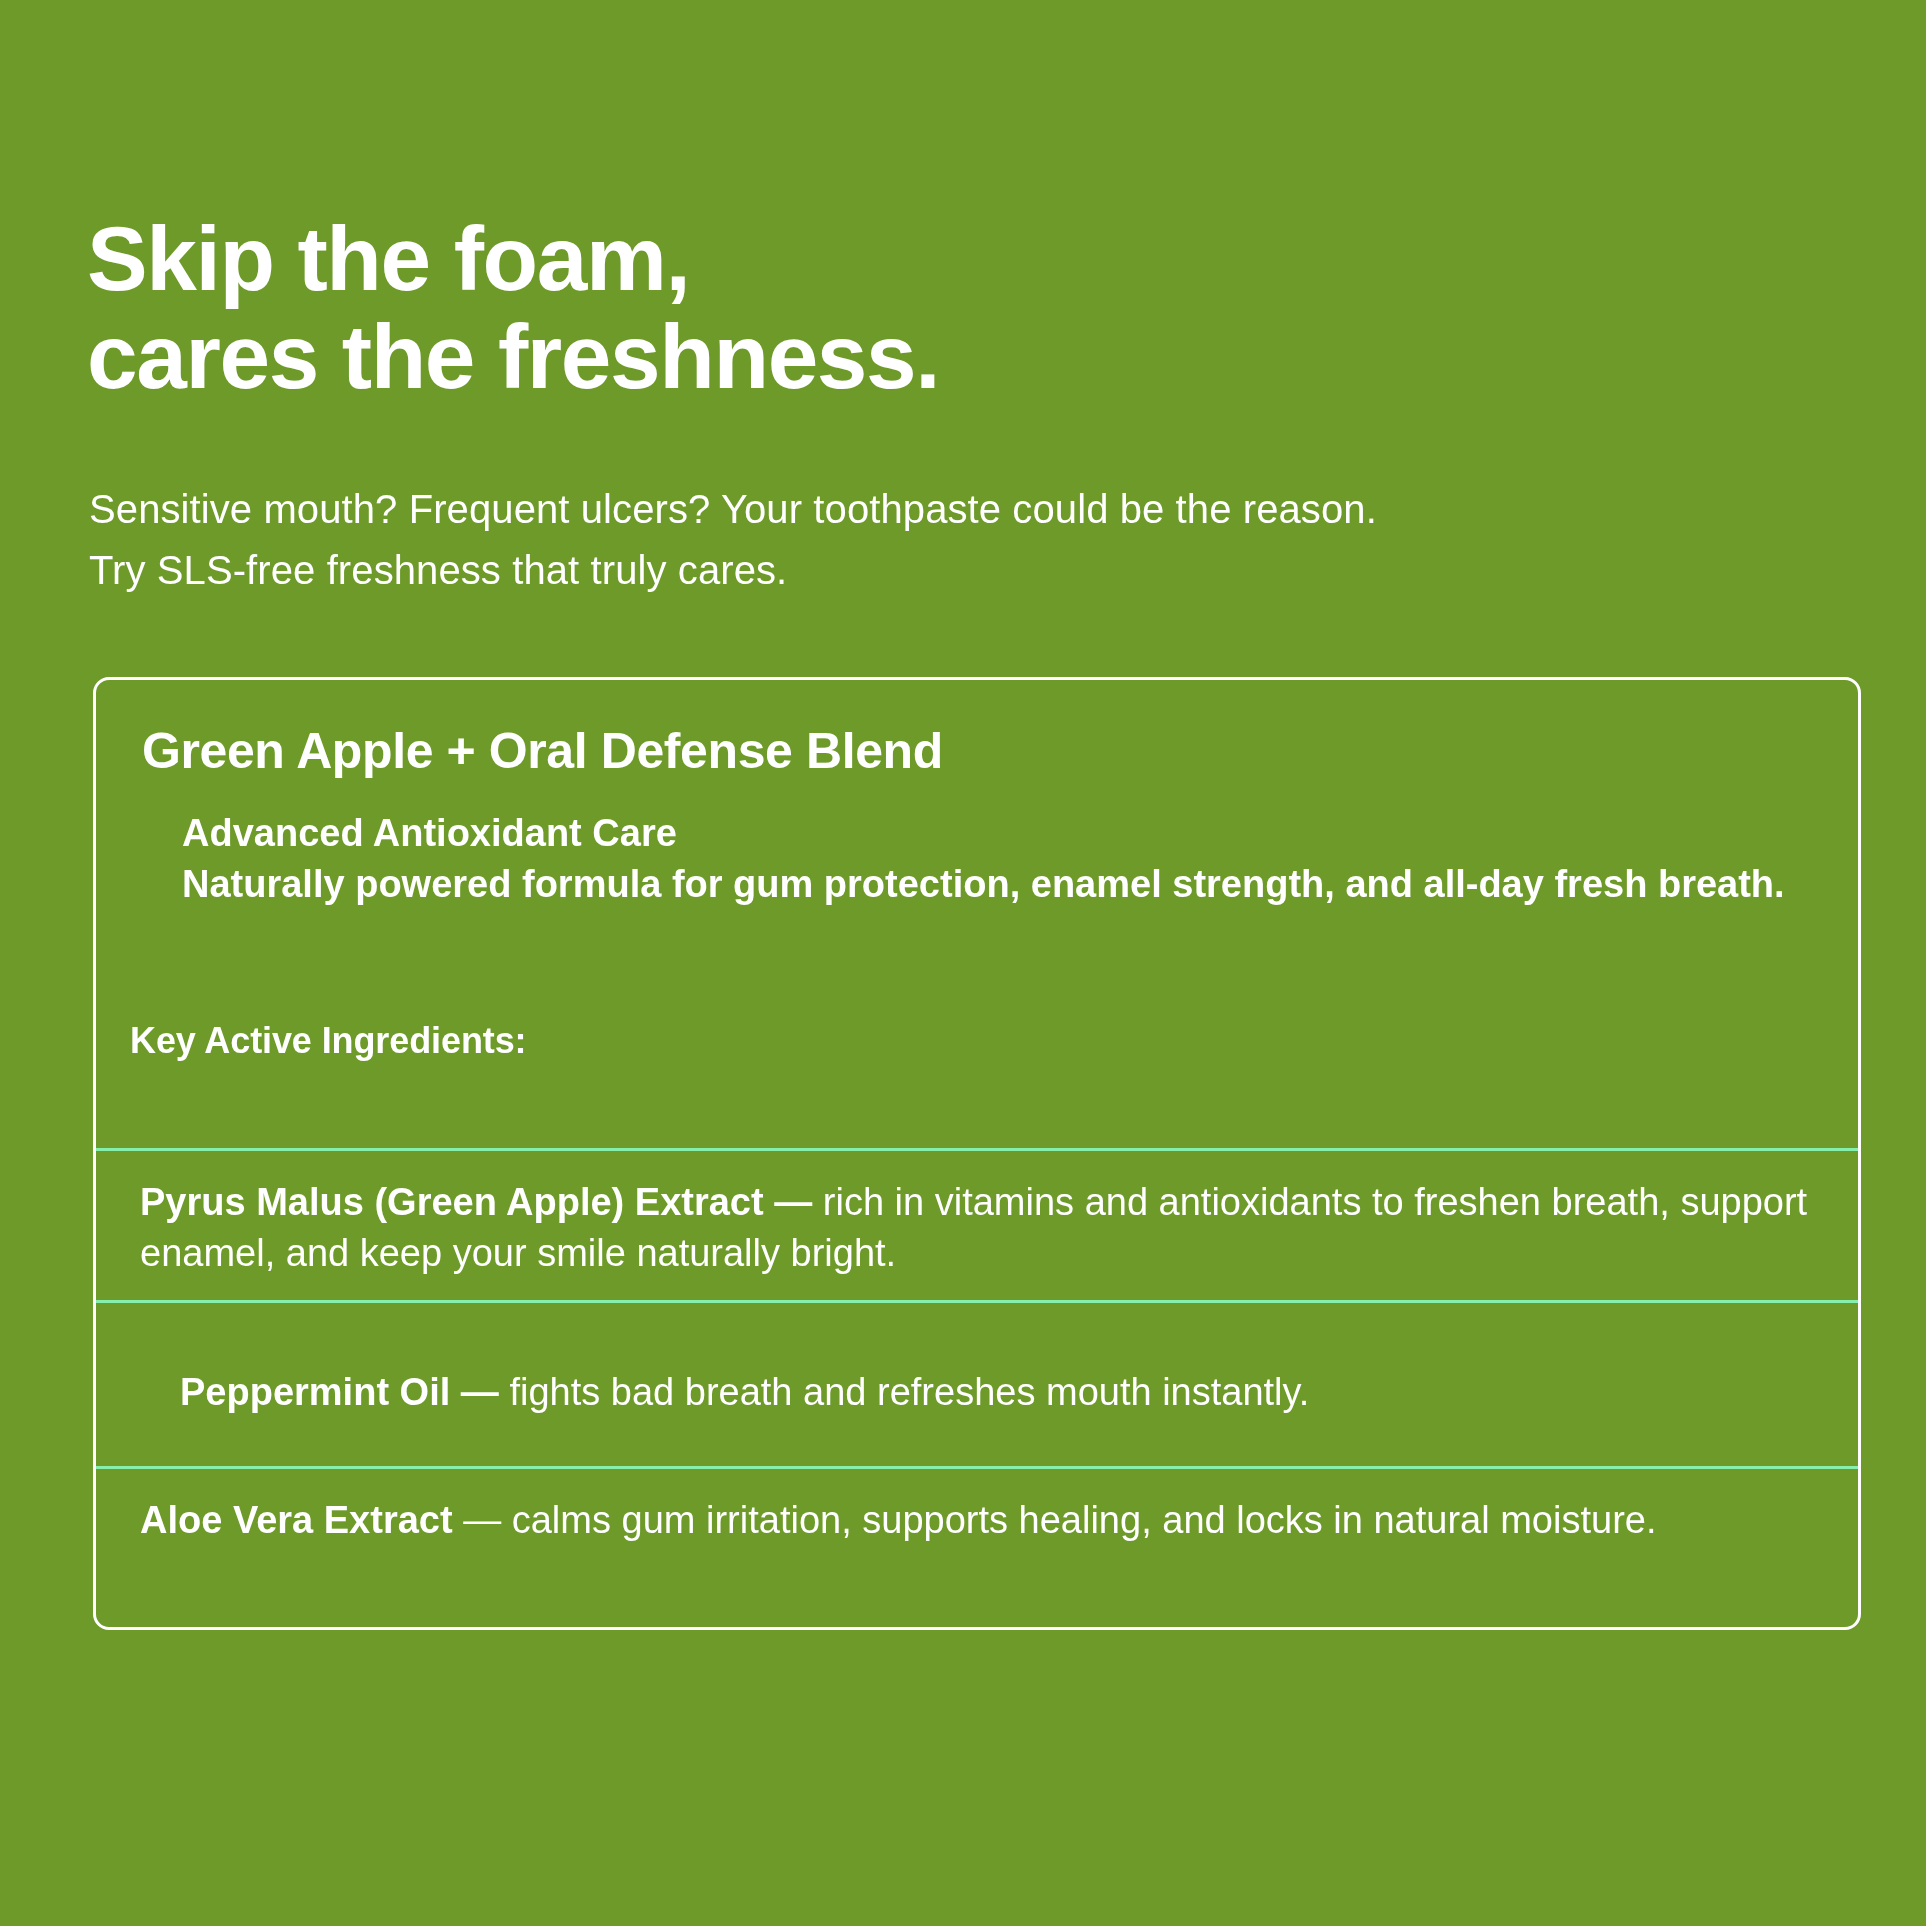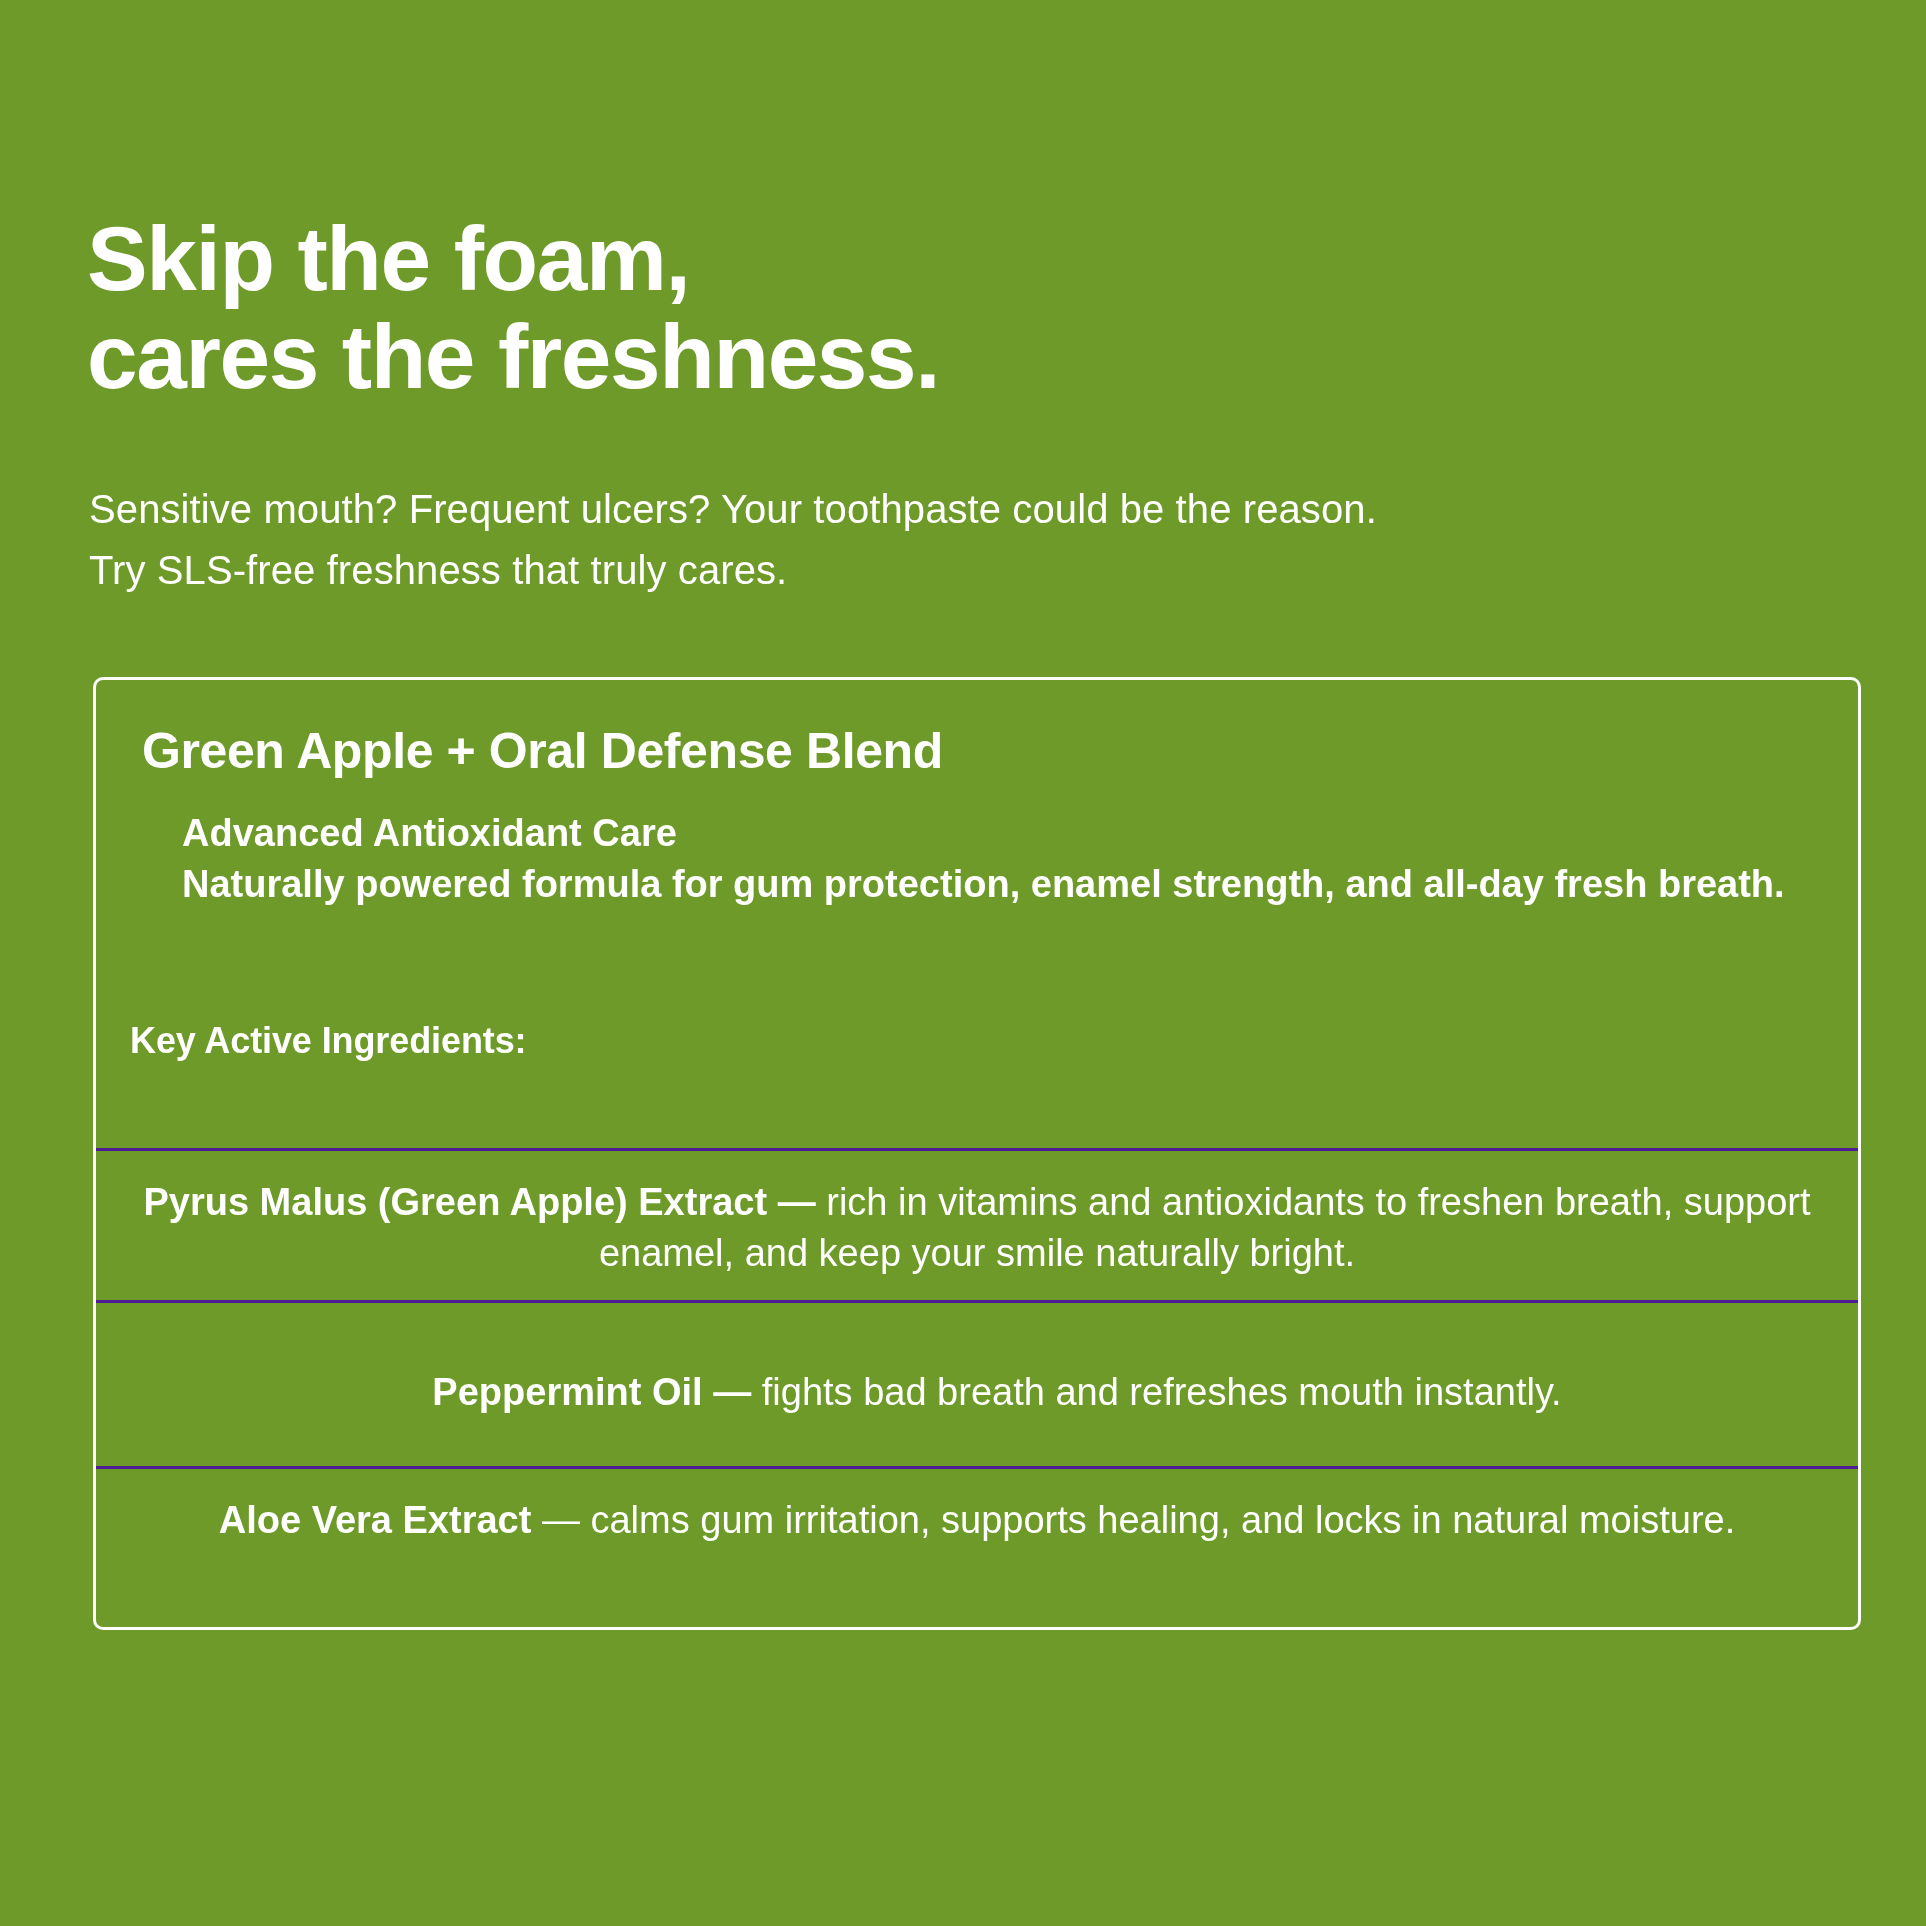--- a/index.html
+++ b/index.html
@@ -58,21 +58,21 @@
   }
 
   
   .card {
     position: absolute;
     left: 93px;
     top: 677px;
     width: 1768px;
     height: 953px;
     border: 3px solid #ffffff;
-    border-radius: 10px;
+    border-radius: 16px;
     box-sizing: border-box;
   }
 
   .card-title {
     position: absolute;
     left: 46px;
     top: 44px;
     color: #ffffff;
     font-weight: 700;
     font-size: 50px;
@@ -112,23 +112,22 @@
 
   
   .ing-list {
     position: absolute;
     left: 0;
     top: 468px;
     width: 100%;
   }
   .ing-row {
     position: relative;
-    border-top: 3px solid #4c1d95;
+    border-top: 3px solid #86efac;
     box-sizing: border-box;
-    text-align: center;
   }
   .ing-text {
     padding: 24px 44px 24px 44px;
     color: #ffffff;
     font-size: 38px;
     font-weight: 400;
     line-height: 1.33;
   }
   .ing-row.r1 .ing-text { padding-top: 26px; padding-bottom: 22px; }
   .ing-row.r2 .ing-text { padding-top: 64px; padding-bottom: 48px; margin-left: 40px; }

